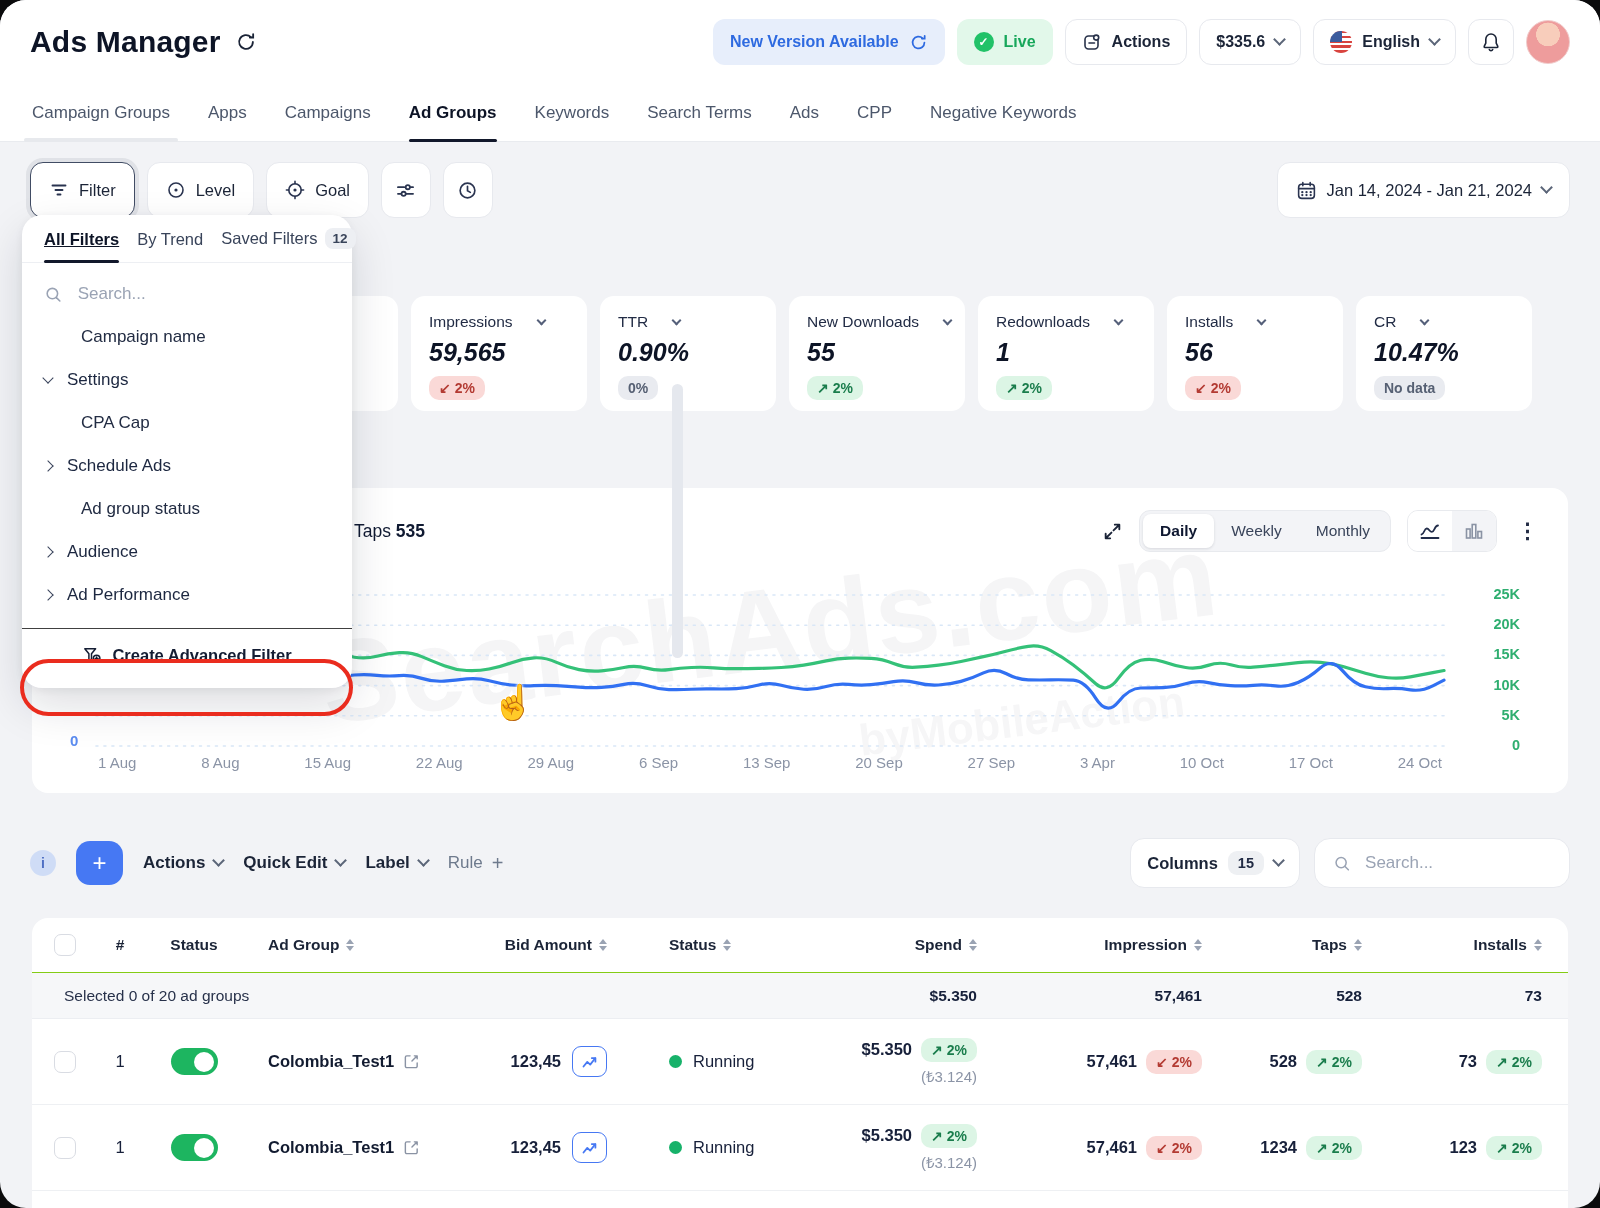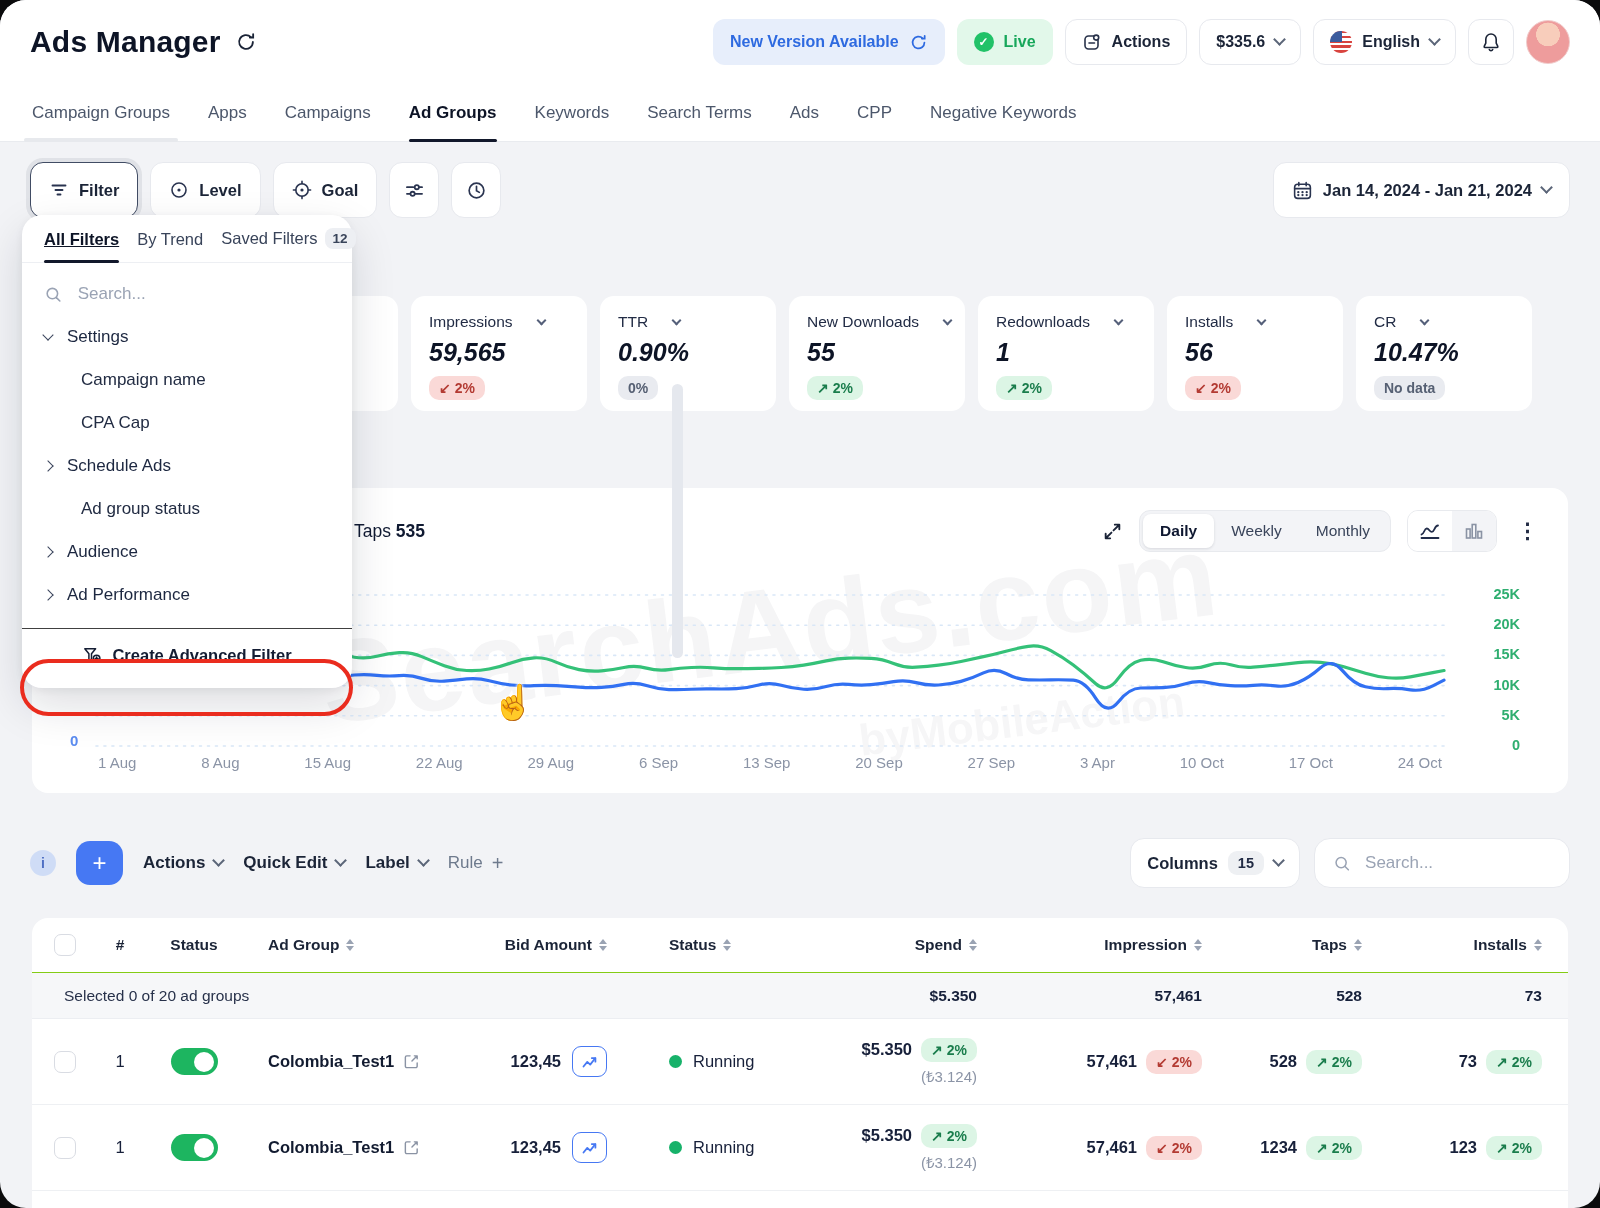--- a/index.html
+++ b/index.html
@@ -27,21 +27,21 @@
   
   .tabs { display:flex; gap:38px; background:#fff; padding:0 32px; border-bottom:1px solid #e9ebef; height:58px; }
   .tab { display:flex; align-items:center; font-size:17px; color:#4c576b; font-weight:500; position:relative; cursor:pointer; white-space:nowrap; }
   .tab.active { color:#0d1426; font-weight:700; }
   .tab.active::after { content:""; position:absolute; left:0; right:0; bottom:-1px; height:3px; background:#12182b; border-radius:2px; }
   .tab.hovered::after { content:""; position:absolute; left:-8px; right:-8px; bottom:-1px; height:4px; background:#e7e9ed; border-radius:3px; }
 
   
   .tbar { display:flex; justify-content:space-between; align-items:center; padding:20px 30px 0; }
   .tl { display:flex; gap:12px; }
-  .tool-btn { display:flex; align-items:center; gap:10px; background:#fff; border:1px solid #e7e9ee; border-radius:13px; height:56px; padding:0 18px; font-size:16.5px; font-weight:700; color:#1b2437; cursor:pointer; }
+  .tool-btn { display:flex; align-items:center; gap:10px; background:#fff; border:1px solid #e7e9ee; border-radius:13px; height:56px; padding:0 18px; font-size:16.5px; font-weight:400; color:#1b2437; cursor:pointer; }
   .tool-btn.sel { border:1.5px solid #414c64; box-shadow:0 0 0 4px rgba(65,76,100,.10); }
   .tool-btn.iconb { width:50px; padding:0; justify-content:center; }
   .tool-btn .ic { color:#2a3450; }
 
   
   .cards { display:flex; gap:13px; margin:78px 0 0 222px; position:relative; z-index:1; }
   .card { width:176px; min-width:176px; height:115px; background:#fff; border-radius:14px; padding:17px 18px 15px; }
   .card-top { display:flex; align-items:center; gap:25px; font-size:15.5px; color:#222c45; font-weight:500; white-space:nowrap; }
   .card-top .chev { width:7px; height:7px; border-color:#55607a; margin-top:-3px; }
   .card-val { font-size:25px; font-weight:700; color:#0d1426; margin:7px 0 9px;font-style:italic; }
@@ -431,27 +431,27 @@
       </div>
     </div>
     <div class="fp-search">
       <svg class="ic" width="21" height="21" viewBox="0 0 20 20" fill="none" stroke="#9aa3b4" stroke-width="1.7" stroke-linecap="round">
           <circle cx="9" cy="9" r="5.6"></circle>
           <path d="M13.3 13.3L17 17"></path>
         </svg>
       <input type="text" placeholder="Search..." style="">
     </div>
     <div class="fp-list">
+      <div class="fp-item child">
+          <span>Campaign name</span>
+        </div>
       <div class="fp-item">
         <span class="tchev down"></span>
         <span>Settings</span>
       </div>
-      <div class="fp-item child">
-          <span>Campaign name</span>
-        </div>
       <div class="fp-item child">
           <span>CPA Cap</span>
         </div>
       <div class="fp-item">
         <span class="tchev right"></span>
         <span>Schedule Ads</span>
       </div>
       <div class="fp-item child">
           <span>Ad group status</span>
         </div>

